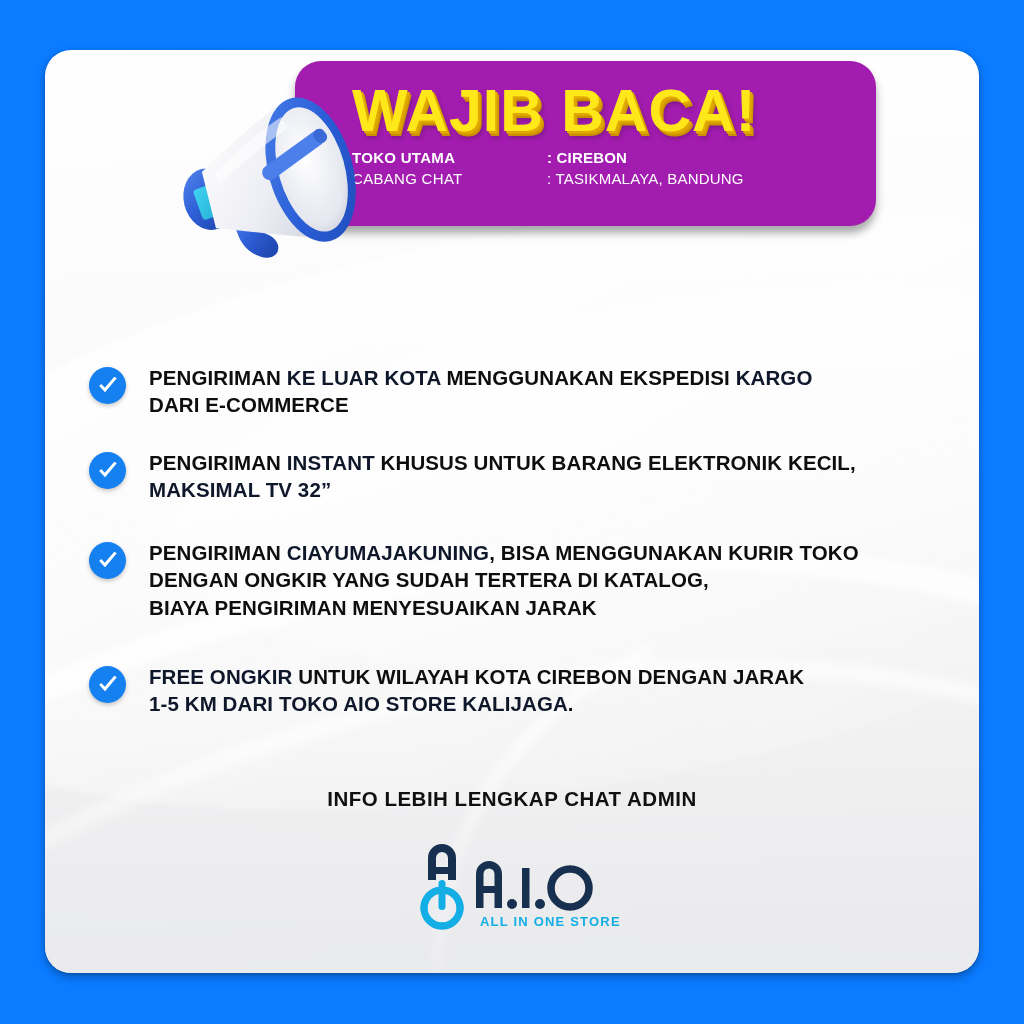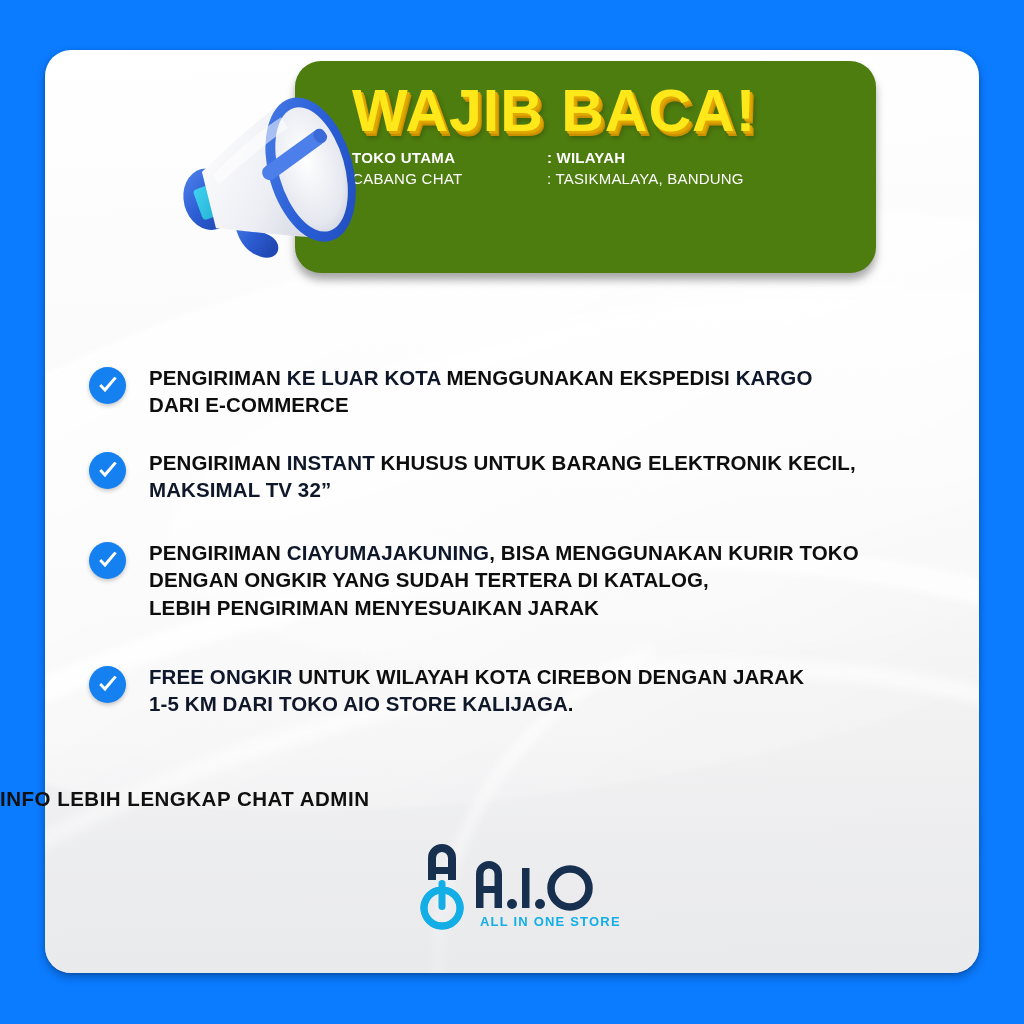--- a/index.html
+++ b/index.html
@@ -91,22 +91,22 @@
     background: linear-gradient(to bottom, rgba(235,236,238,0) 0%, rgba(232,233,236,0.75) 100%);
     pointer-events: none;
   }
 
   
   .banner {
     position: absolute;
     left: 295px;
     top: 61px;
     width: 581px;
-    height: 212px;
-    background: #4d7c0f;
+    height: 165px;
+    background: #a21caf;
     border-radius: 26px;
     box-shadow: 0 7px 9px rgba(0,0,0,0.34);
   }
   .banner-inner {
     position: absolute;
     left: 0; top: 0; right: 0; bottom: 0;
     padding: 22px 0 0 57px;
     box-sizing: border-box;
   }
   .wajib {
@@ -184,20 +184,21 @@
   .bullet-text .hl {
     color: #0f172a;
   }
 
   
   .footer-note {
     position: absolute;
     left: 0;
     right: 0;
     top: 787px;
+    text-align: center;
     font-size: 20.5px;
     font-weight: 800;
     letter-spacing: 0.5px;
     color: #101010;
   }
   .logo-wrap {
     position: absolute;
     left: 0; right: 0;
     top: 836px;
     display: flex;
@@ -222,21 +223,21 @@
     <div class="swoosh sw4"></div>
     <div class="shade-bottom"></div>
   </div>
 
   <div class="banner">
     <div class="banner-inner">
       <div class="wajib">WAJIB BACA!</div>
       <div class="store-rows">
         <div class="store-row row-bold">
           <span class="store-label">TOKO UTAMA</span>
-          <span class="store-value">: WILAYAH</span>
+          <span class="store-value">: CIREBON</span>
         </div>
         <div class="store-row">
           <span class="store-label">CABANG CHAT</span>
           <span class="store-value">: TASIKMALAYA, BANDUNG</span>
         </div>
       </div>
     </div>
   </div>
 
   <div class="megaphone">
@@ -319,21 +320,21 @@
     </div>
 
     <div class="bullet" style="margin-top:34px;">
       <span class="check-icon">
         <svg viewBox="0 0 40 40" width="39" height="39" xmlns="http://www.w3.org/2000/svg">
           <circle cx="20" cy="20" r="19" fill="#1580F0"></circle>
           <path d="M11.5 20.5 L17.5 27 L29.5 12.5 L27 11 L17.2 22.4 L13.6 18.4 Z" fill="#FFFFFF"></path>
         </svg>
       </span>
       <div class="bullet-text">
-        <span>PENGIRIMAN </span><span class="hl">CIAYUMAJAKUNING</span><span>, BISA MENGGUNAKAN KURIR TOKO</span><br><span>DENGAN ONGKIR YANG SUDAH TERTERA DI KATALOG,</span><br><span>LEBIH PENGIRIMAN MENYESUAIKAN JARAK</span>
+        <span>PENGIRIMAN </span><span class="hl">CIAYUMAJAKUNING</span><span>, BISA MENGGUNAKAN KURIR TOKO</span><br><span>DENGAN ONGKIR YANG SUDAH TERTERA DI KATALOG,</span><br><span>BIAYA PENGIRIMAN MENYESUAIKAN JARAK</span>
       </div>
     </div>
 
     <div class="bullet" style="margin-top:40px;">
       <span class="check-icon">
         <svg viewBox="0 0 40 40" width="39" height="39" xmlns="http://www.w3.org/2000/svg">
           <circle cx="20" cy="20" r="19" fill="#1580F0"></circle>
           <path d="M11.5 20.5 L17.5 27 L29.5 12.5 L27 11 L17.2 22.4 L13.6 18.4 Z" fill="#FFFFFF"></path>
         </svg>
       </span>

